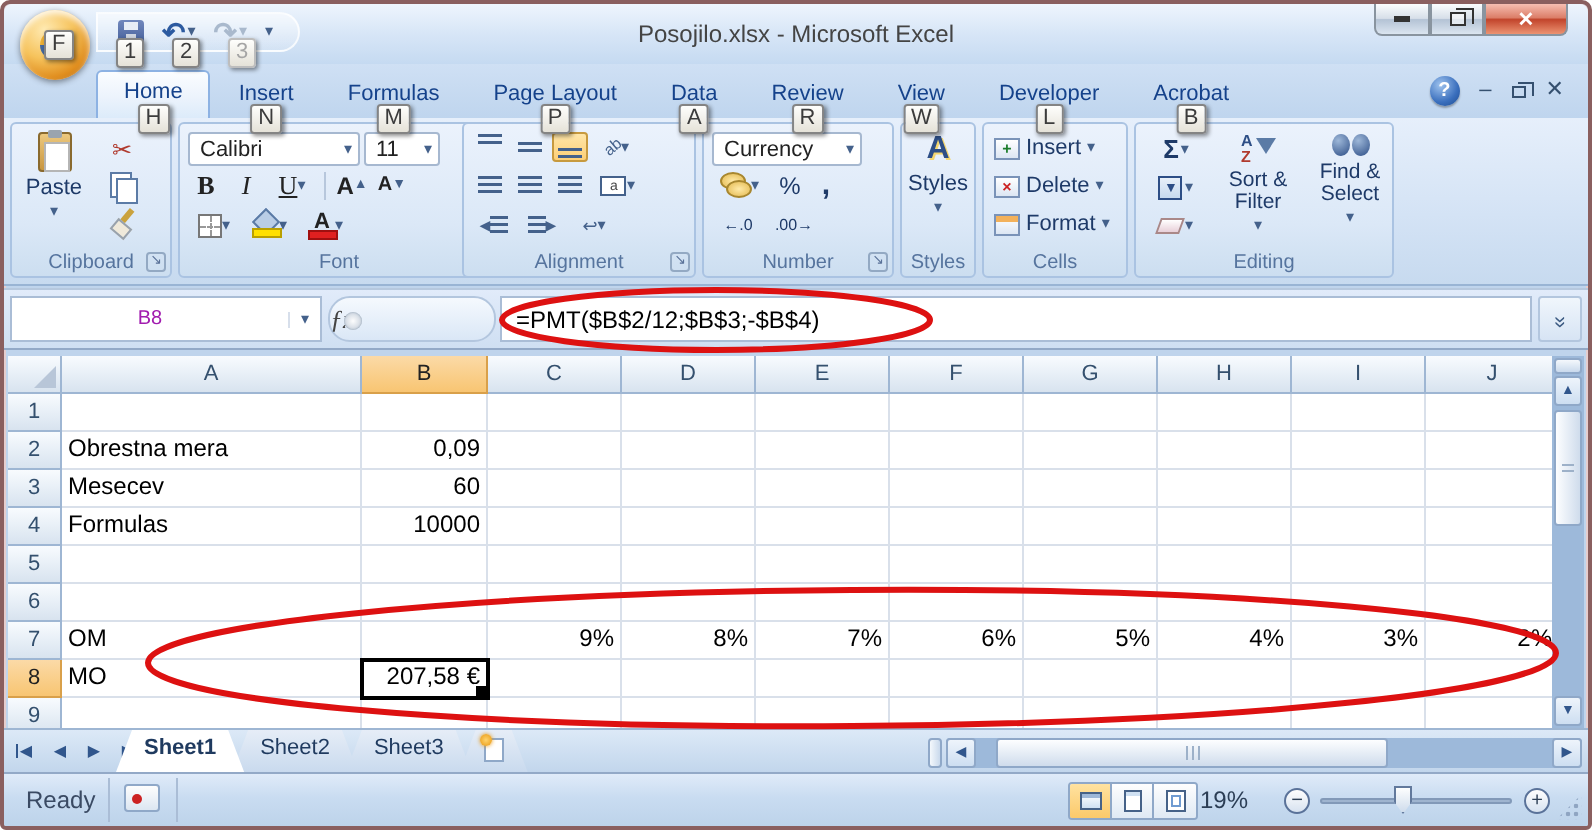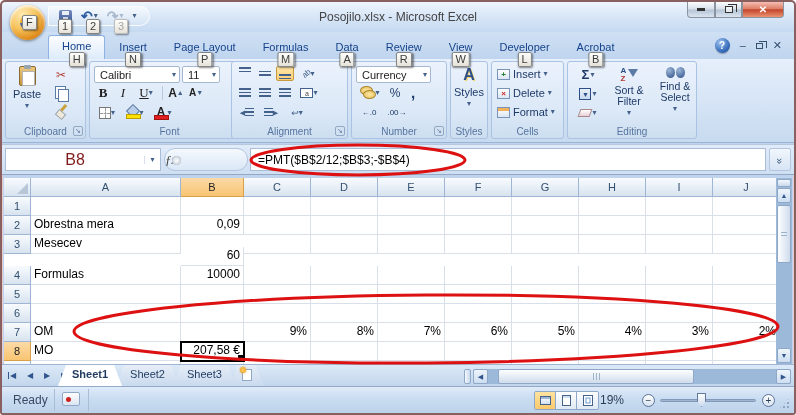--- a/index.html
+++ b/index.html
@@ -132,21 +132,21 @@
 .ico-az i{position:absolute;right:0;top:2px;width:0;height:0;border:5px solid transparent;border-top:8px solid #5b7ba6}
 .ico-bino{width:19px;height:12px;position:relative}
 .ico-bino::before,.ico-bino::after{content:"";position:absolute;top:0;width:9px;height:11px;border-radius:50%;
   background:radial-gradient(circle at 35% 30%,#9db7d8,#2d4e86)}
 .ico-bino::before{left:0}.ico-bino::after{right:0}
 .big2{position:absolute;top:5px;width:46px;display:flex;flex-direction:column;align-items:center;gap:2px;
   font-size:10.5px;line-height:11px;color:#1e3a68;text-align:center}
 
 .fbar{position:absolute;left:0;right:0;top:142px;height:31px;display:flex;align-items:center;
   background:linear-gradient(#e1ebfa,#cfdff2);border-top:1px solid #b6c8de;border-bottom:1px solid #93a9c7}
-.namebox{margin-left:3px;width:156px;height:23px;background:#fff;border:1px solid #aabdd6;display:flex;align-items:center;font-size:16px;color:#7f1d1d}
+.namebox{margin-left:3px;width:156px;height:23px;background:#fff;border:1px solid #aabdd6;display:flex;align-items:center;font-size:10px;color:#a21caf}
 .namebox .nbt{flex:1;text-align:center}
 .namebox .nbdd{width:16px;text-align:center;border-left:1px solid #d7dfeb}
 .fxpill{width:84px;height:23px;margin-left:3px;border:1px solid #b3c6de;border-radius:11px;position:relative;
   background:linear-gradient(#f5f9fe,#dae7f6);display:flex;align-items:center;justify-content:flex-start;padding-right:9px}
 .fxpill::before{content:"";position:absolute;left:7px;top:7px;width:9px;height:9px;border-radius:50%;
   background:radial-gradient(#fdfdfd,#b9c5d4);box-shadow:inset 0 0 1px #8899aa}
 .gfx{font-family:"Liberation Serif",serif;font-style:italic;font-size:13px;color:#444}
 .fvalue{flex:1;height:23px;margin-left:2px;background:#fff;border:1px solid #aabdd6;display:flex;align-items:center;
   padding-left:7px;font-size:12px;color:#000}
 .fchev{width:22px;height:23px;margin:0 3px;border:1px solid #b3c6de;border-radius:2px;display:flex;align-items:center;justify-content:center;
@@ -263,22 +263,22 @@
 
   <span class="keytip" style="left:20px;top:13px">F</span>
   <span class="keytip" style="left:56px;top:17px">1</span>
   <span class="keytip" style="left:84px;top:17px">2</span>
   <span class="keytip dis" style="left:112px;top:17px">3</span>
 
   <div class="tabrow">
     <div class="tabs">
         <div class="tab active"><span>Home</span><span class="keytip">H</span></div>
         <div class="tab"><span>Insert</span><span class="keytip">N</span></div>
+        <div class="tab"><span>Formulas</span><span class="keytip">M</span></div>
         <div class="tab"><span>Page Layout</span><span class="keytip">P</span></div>
-        <div class="tab"><span>Formulas</span><span class="keytip">M</span></div>
         <div class="tab"><span>Data</span><span class="keytip">A</span></div>
         <div class="tab"><span>Review</span><span class="keytip">R</span></div>
         <div class="tab"><span>View</span><span class="keytip">W</span></div>
         <div class="tab"><span>Developer</span><span class="keytip">L</span></div>
         <div class="tab"><span>Acrobat</span><span class="keytip">B</span></div>
       </div>
     <div class="trctrl">
       <span class="helpico">?</span>
       <span class="docg">–</span>
       <span class="gl-res2"></span>
@@ -553,21 +553,21 @@
           <div class="cell ar" style="width: 67px;"></div>
           <div class="cell ar" style="width: 67px;"></div>
           <div class="cell ar" style="width: 67px;"></div>
           <div class="cell ar" style="width: 67px;"></div>
           <div class="cell ar" style="width: 67px;"></div>
           <div class="cell ar" style="width: 67px;"></div>
         </div>
         <div class="grow">
           <div class="rhdr">3</div>
           <div class="cell al" style="width: 150px;">Mesecev</div>
-          <div class="cell ar" style="width: 63px; margin-top: 12px;">60</div>
+          <div class="cell ar" style="width: 63px;">60</div>
           <div class="cell ar" style="width: 67px;"></div>
           <div class="cell ar" style="width: 67px;"></div>
           <div class="cell ar" style="width: 67px;"></div>
           <div class="cell ar" style="width: 67px;"></div>
           <div class="cell ar" style="width: 67px;"></div>
           <div class="cell ar" style="width: 67px;"></div>
           <div class="cell ar" style="width: 67px;"></div>
           <div class="cell ar" style="width: 67px;"></div>
         </div>
         <div class="grow">

